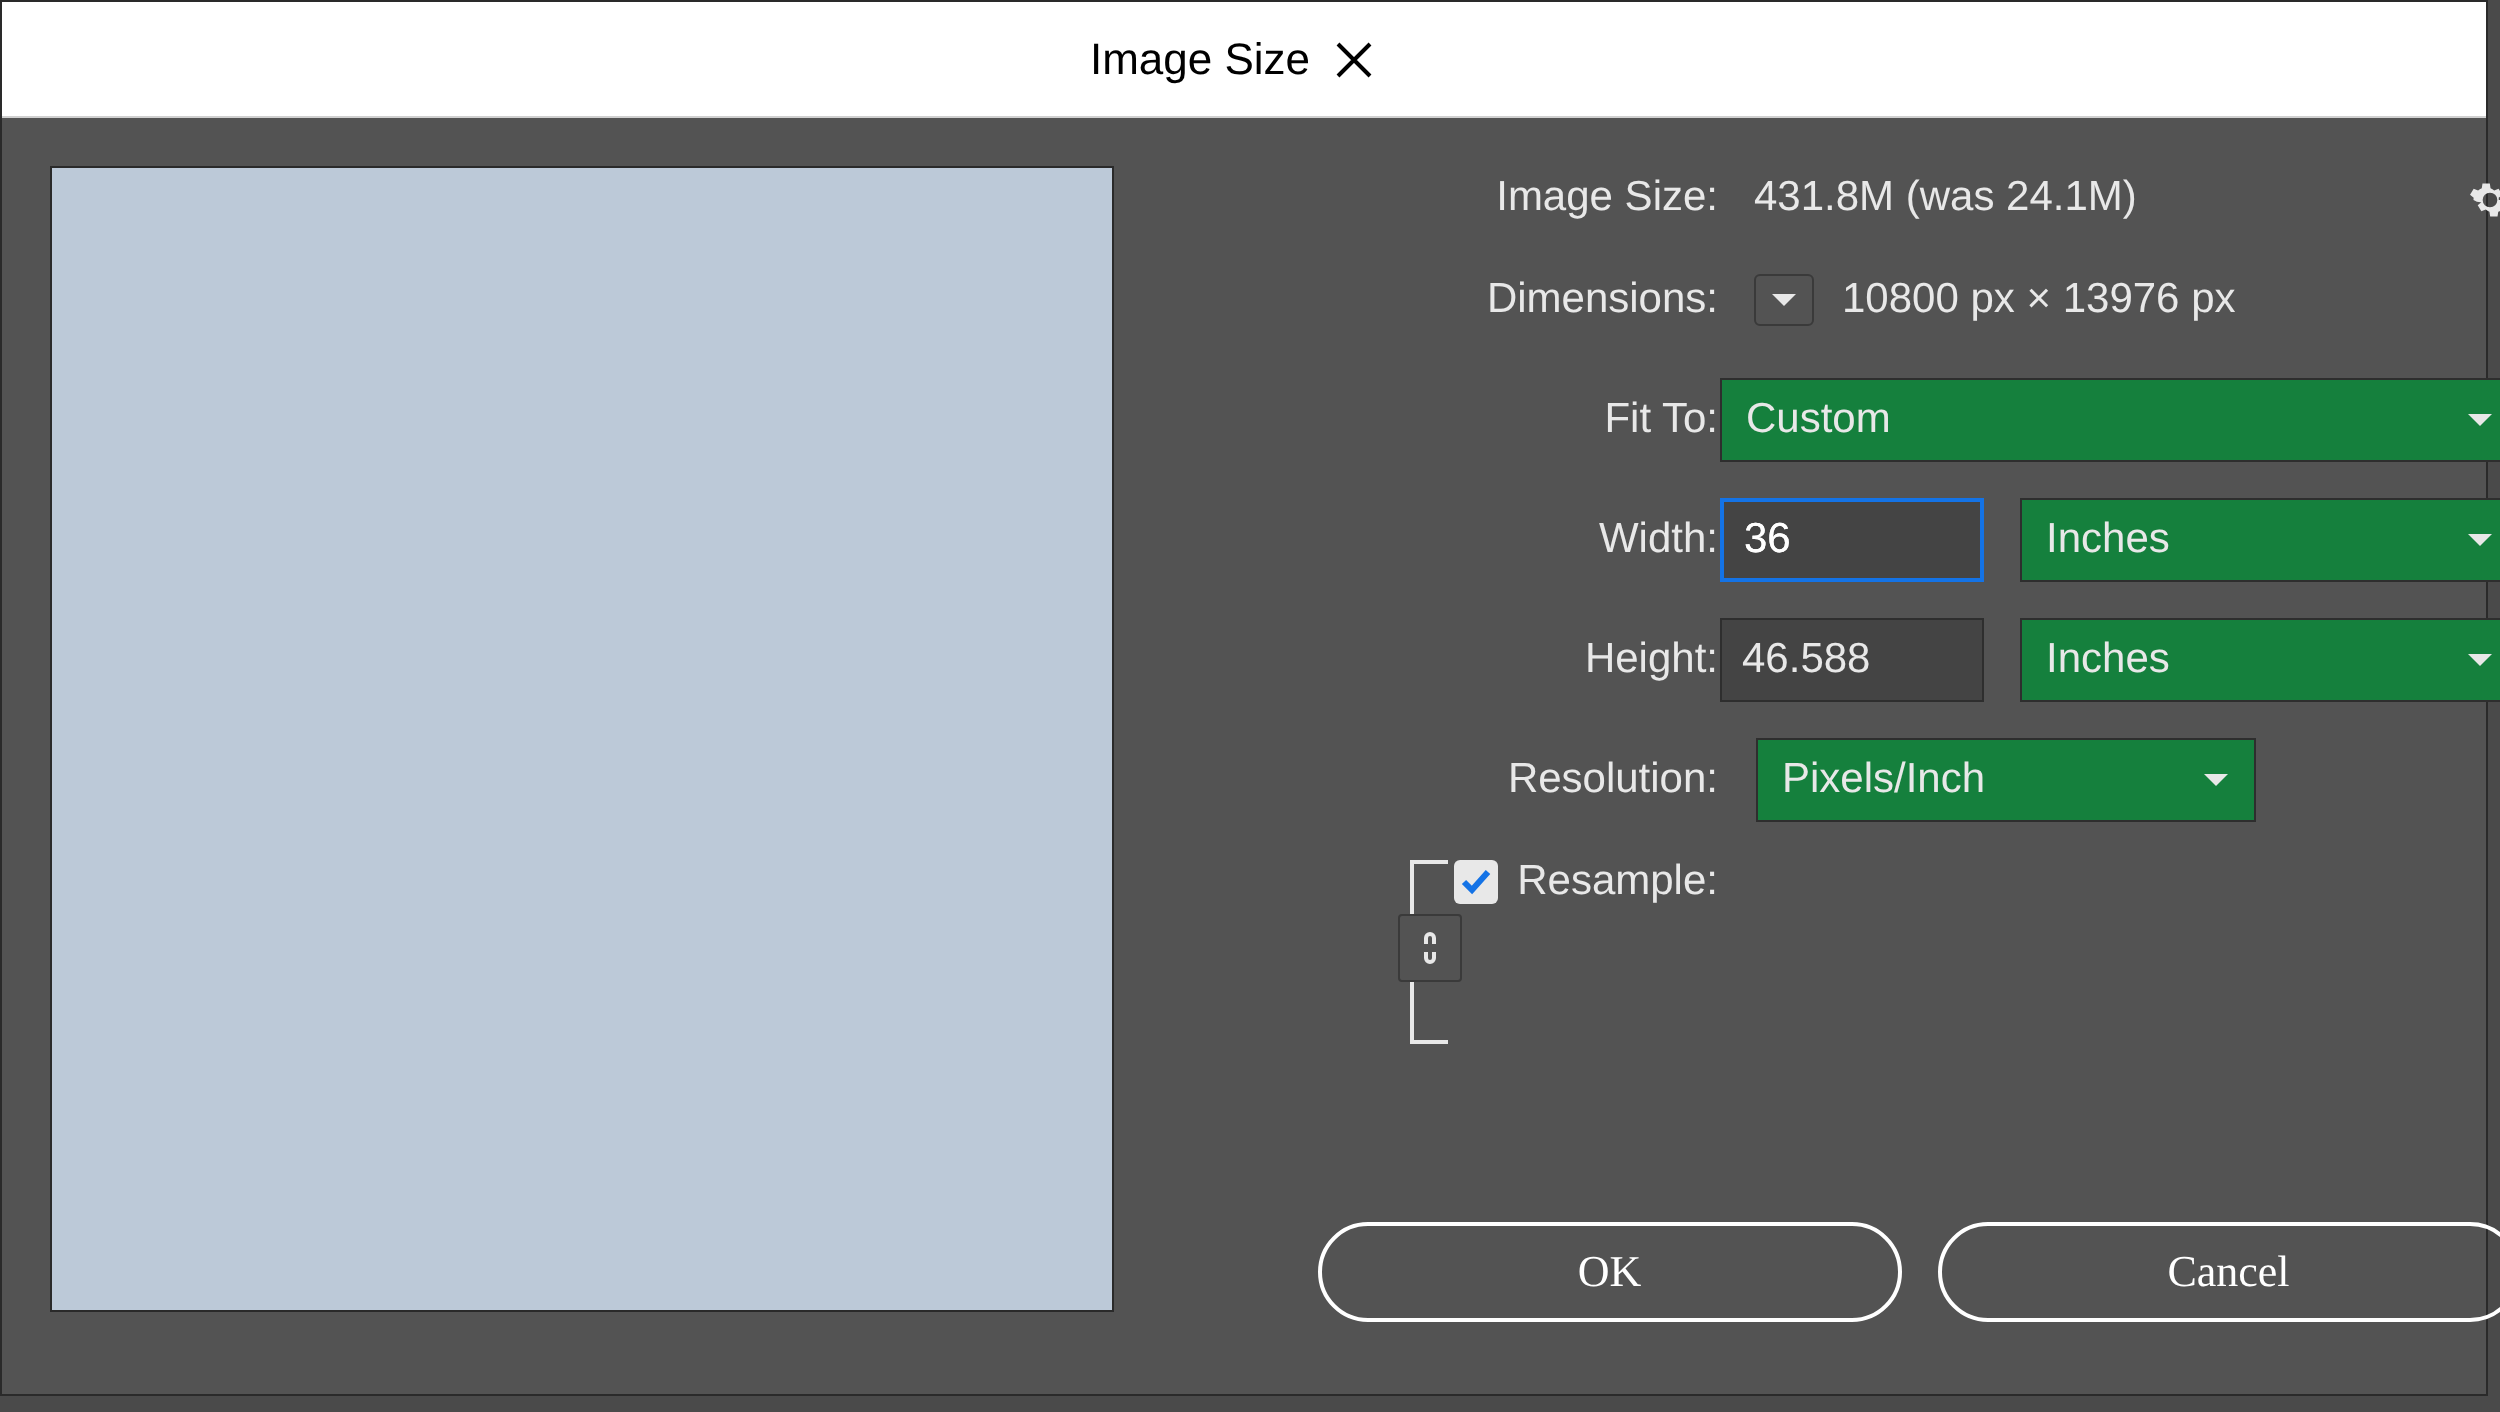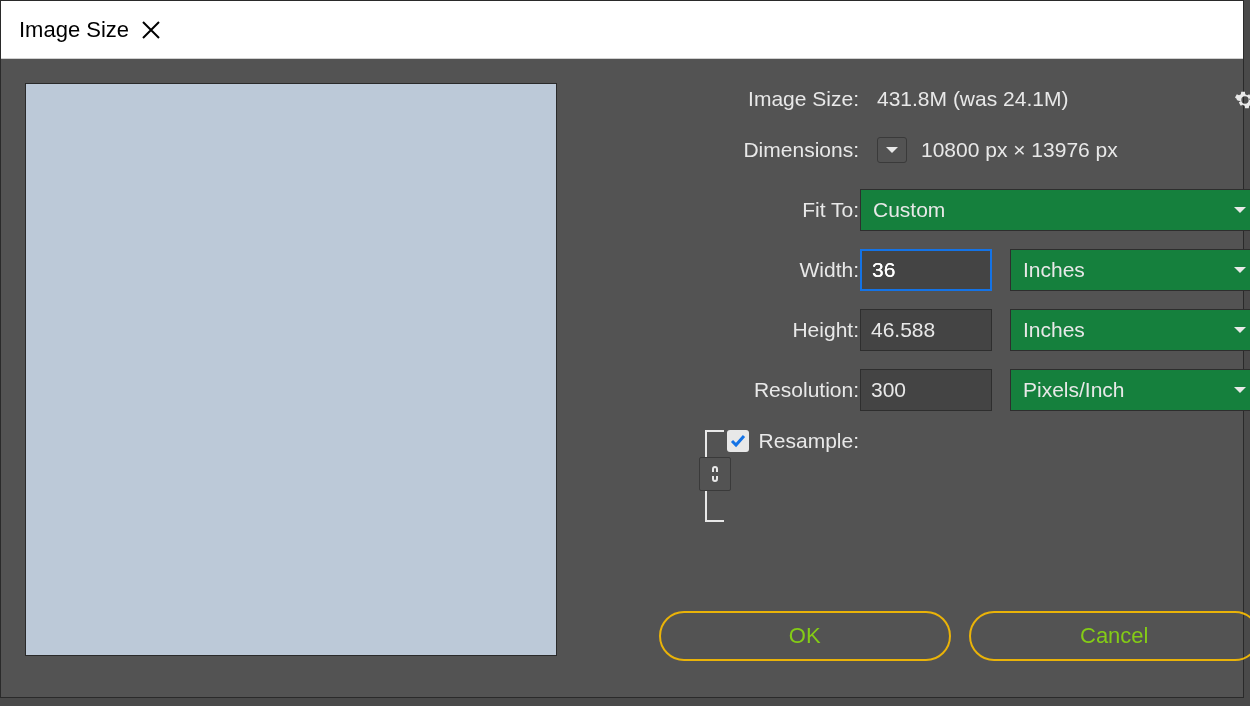--- a/index.html
+++ b/index.html
@@ -15,21 +15,21 @@
     height: 698px;
     background: #535353;
     border: 1px solid #2a2a2a;
     position: relative;
   }
   .titlebar {
     height: 58px;
     background: #ffffff;
     display: flex;
     align-items: center;
-    justify-content: flex-start;
+    justify-content: center;
     padding: 0 18px;
     border-bottom: 1px solid #d0d0d0;
   }
   .titlebar-title {
     font-size: 22px;
     color: #000;
   }
   .close-btn {
     width: 44px;
     height: 44px;
@@ -181,29 +181,30 @@
   .buttons {
     margin-top: auto;
     display: flex;
     gap: 18px;
     padding-bottom: 12px;
     padding-left: 10px;
   }
   .btn {
     flex: 1;
     height: 50px;
-    border: 2px solid #eab308;
+    border: 2px solid #ffffff;
     border-radius: 28px;
     background: transparent;
-    color: #84cc16;
+    color: #ffffff;
     font-size: 22px;
     cursor: pointer;
     display: flex;
     align-items: center;
     justify-content: center;
+    font-family: Liberation Serif, serif;
   }
   .wh-group { position: relative; }
 </style>
 </head>
 <body>
 
 <div class="dialog">
   <div class="titlebar">
     <span class="titlebar-title">Image Size</span>
     <div class="close-btn">
@@ -278,21 +279,20 @@
             <span>Inches</span>
             <svg viewBox="0 0 14 10">
                 <path d="M1 2l6 6 6-6"></path>
               </svg>
           </div>
         </div>
       </div>
 
       <div class="form-row">
         <span class="form-label">Resolution:</span>
-        <input class="text-input" value="300" style="">
         <div class="select unit">
           <span>Pixels/Inch</span>
           <svg viewBox="0 0 14 10">
               <path d="M1 2l6 6 6-6"></path>
             </svg>
         </div>
       </div>
 
       <div class="resample-row">
         <div class="resample-label-wrap">

